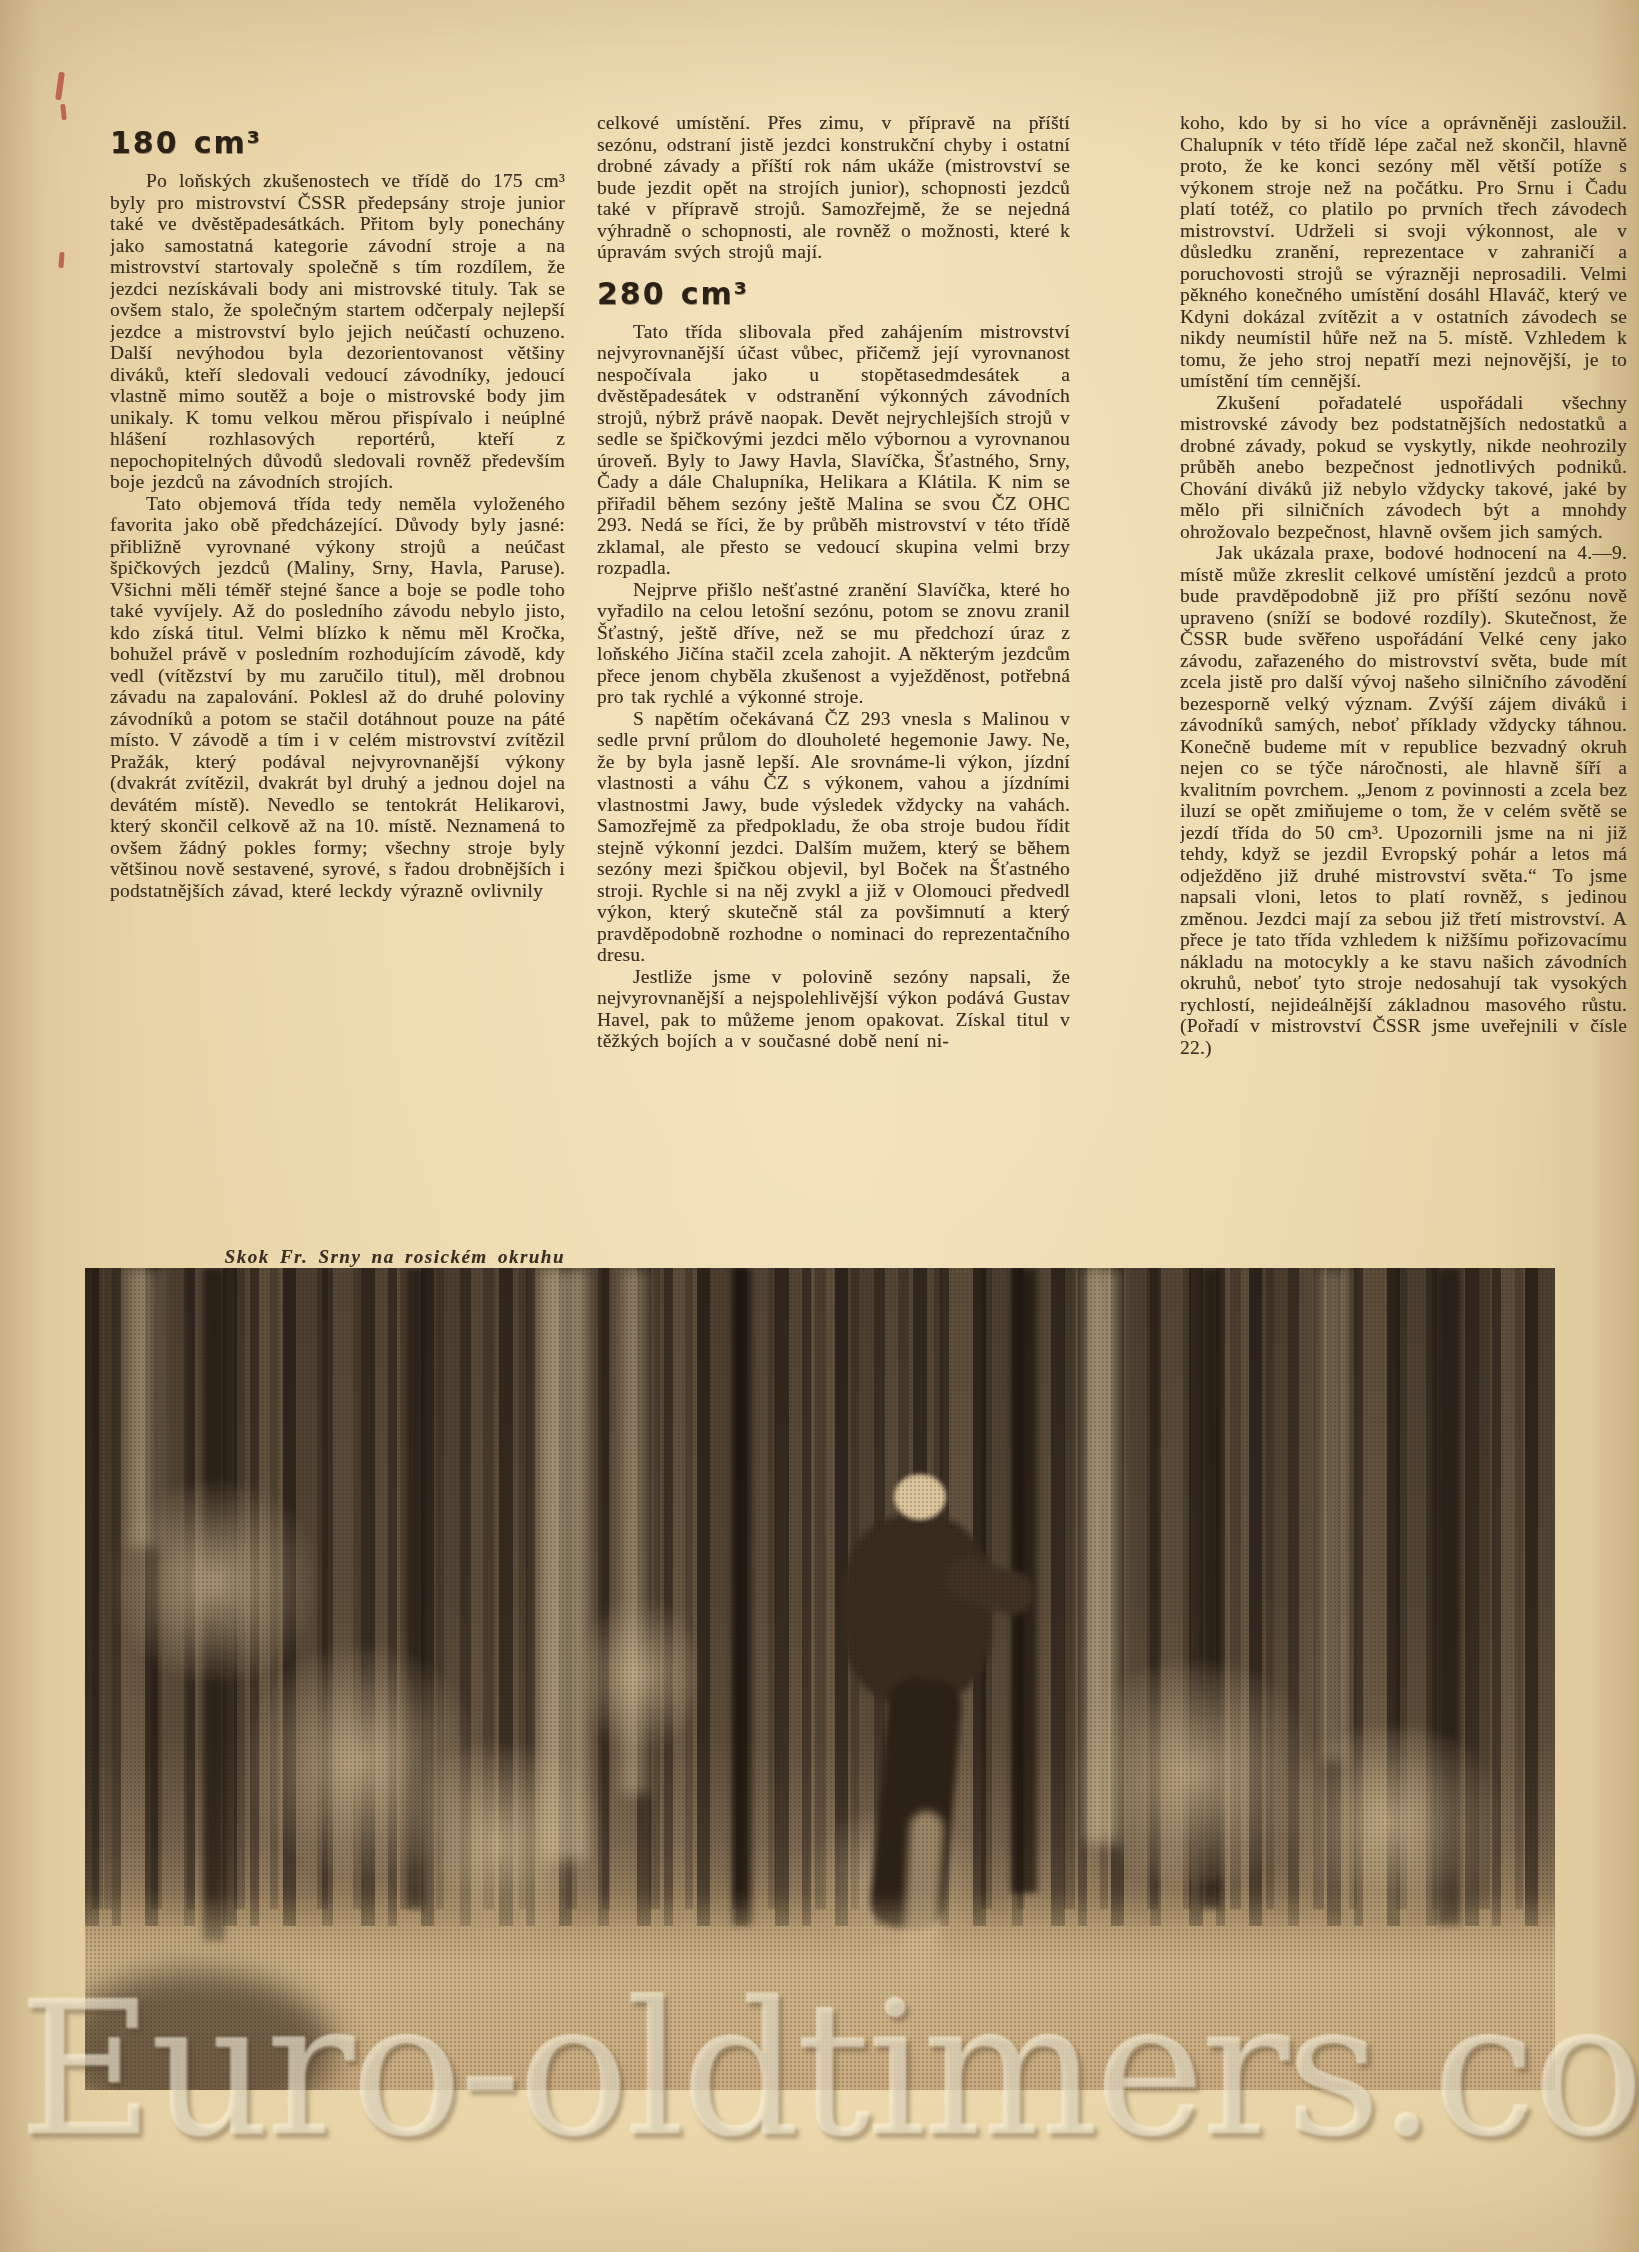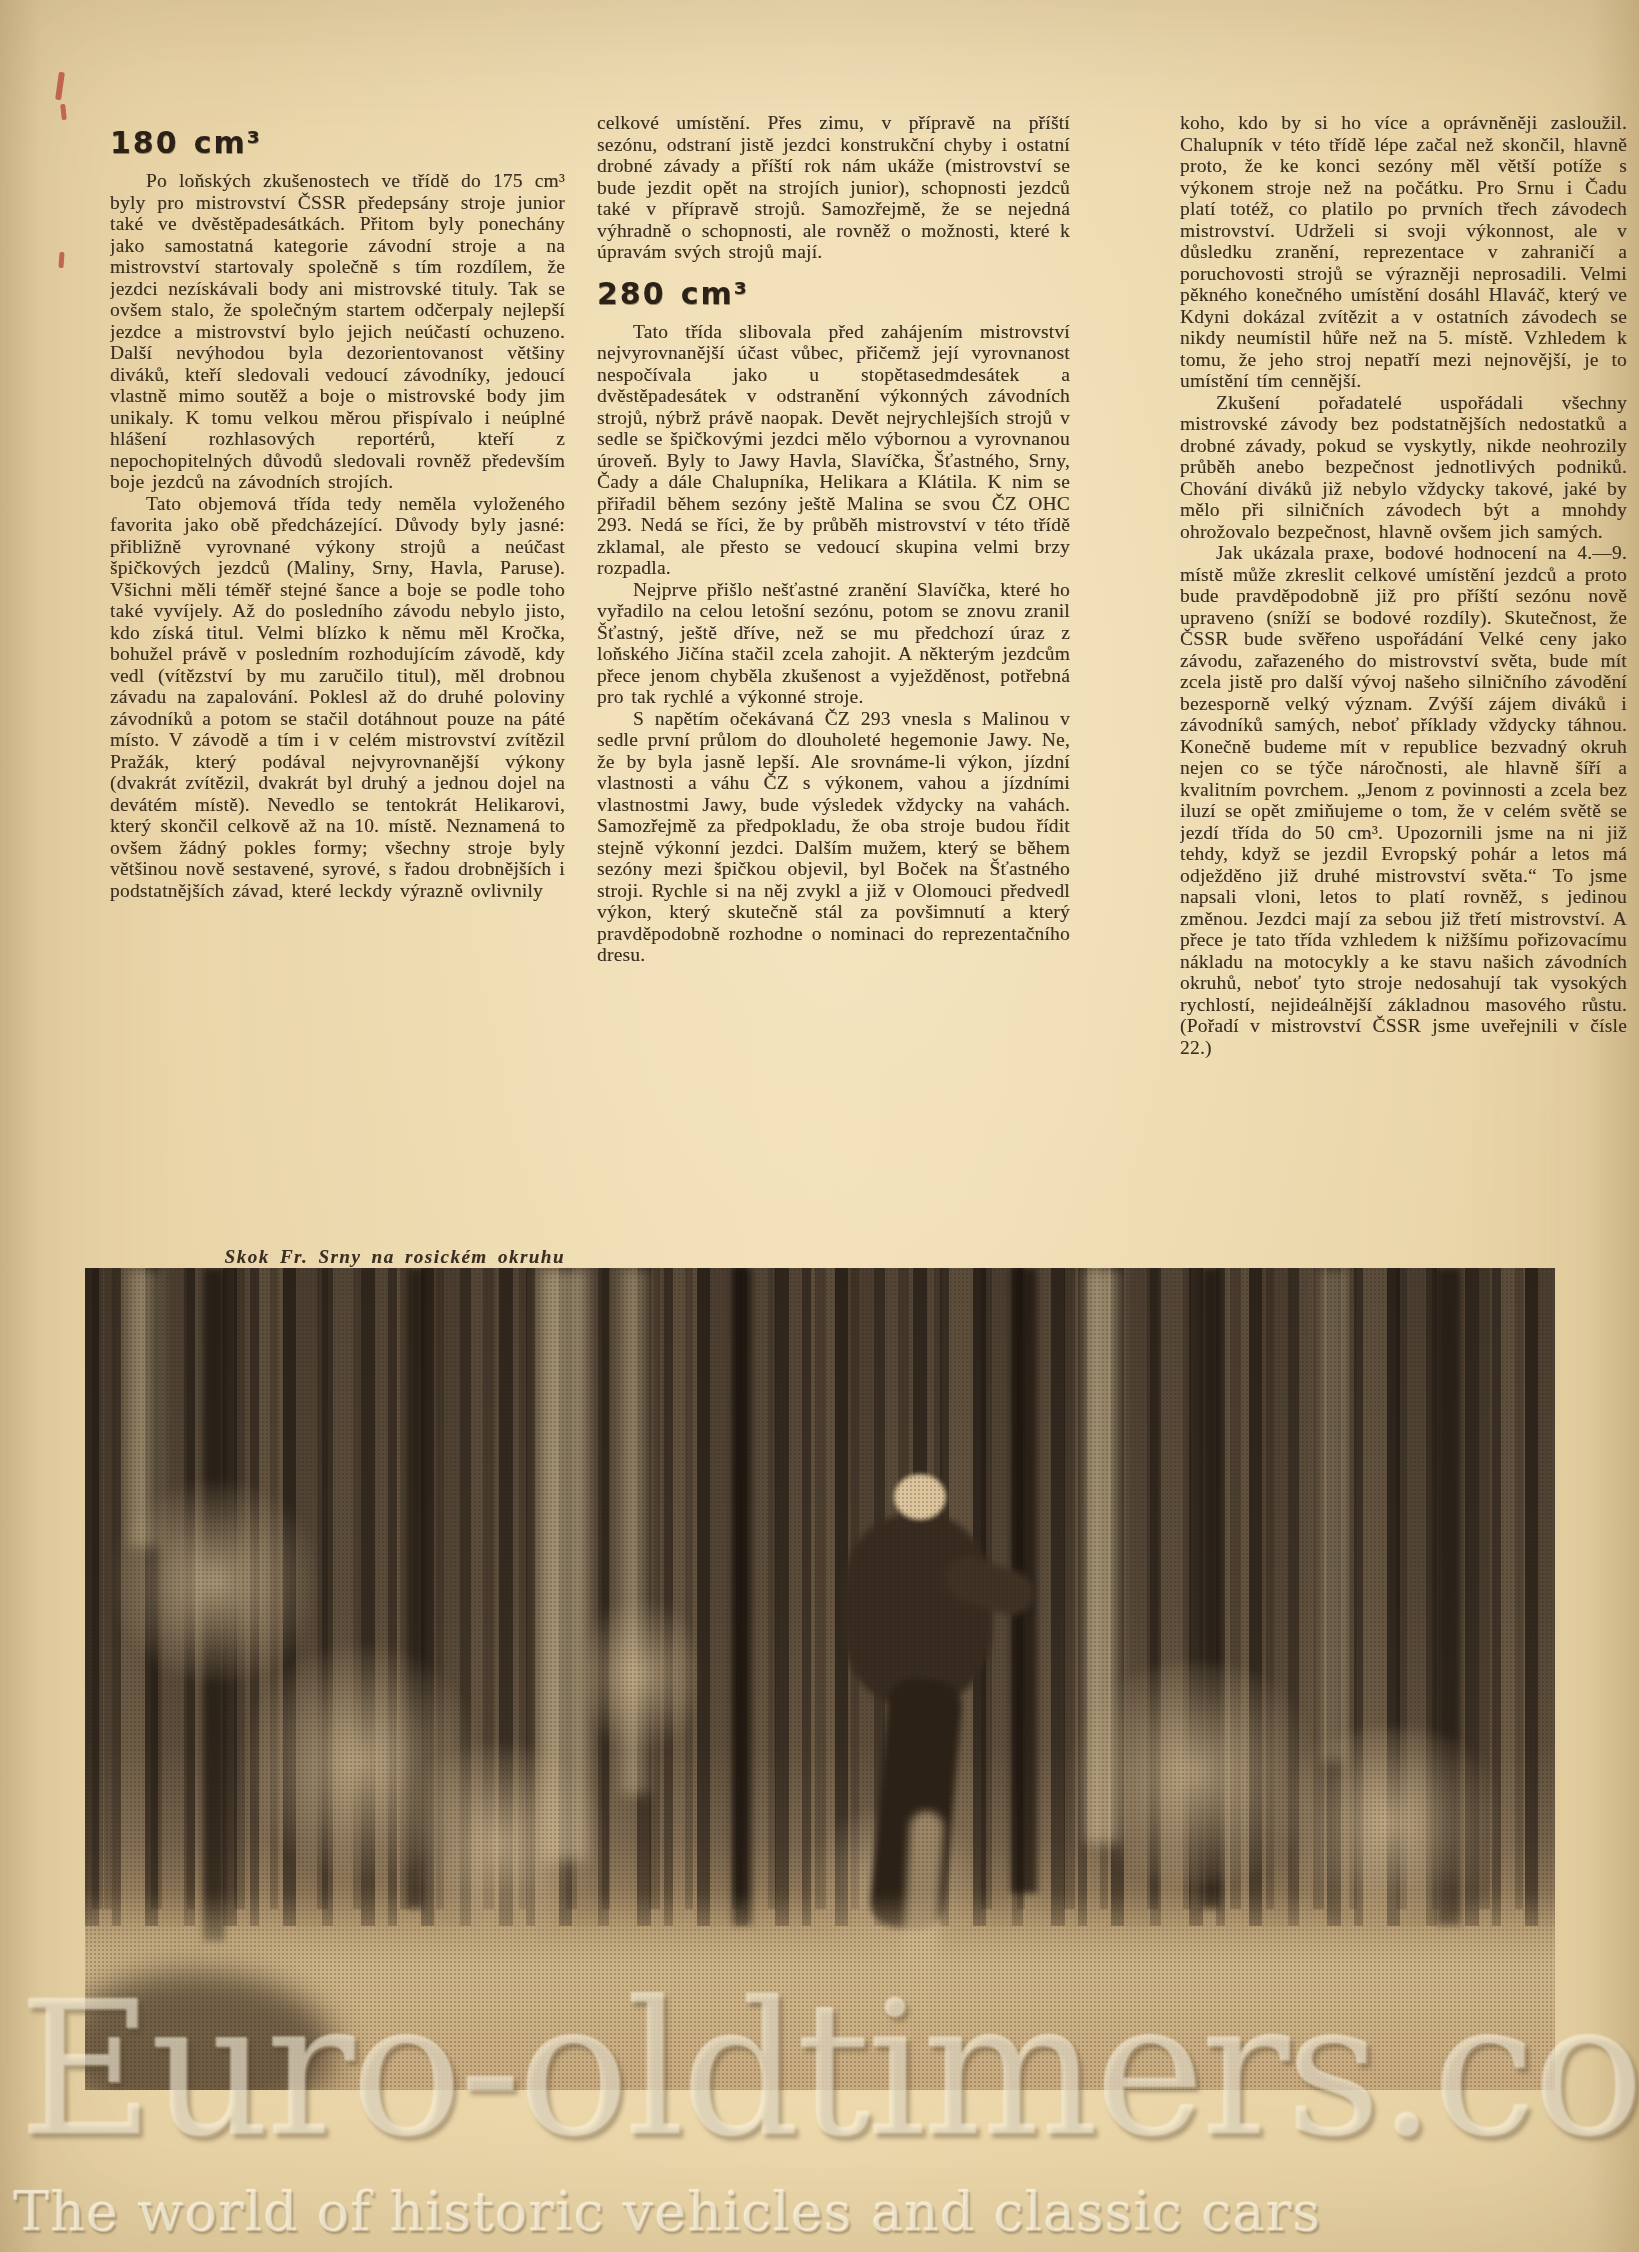--- a/index.html
+++ b/index.html
@@ -171,20 +171,21 @@
     <p class="ind">Po loňských zkušenostech ve třídě do 175 cm³ byly pro mistrovství ČSSR předepsány stroje junior také ve dvěstěpadesátkách. Přitom byly ponechány jako samostatná kategorie závodní stroje a na mistrovství startovaly společně s tím rozdílem, že jezdci nezískávali body ani mistrovské tituly. Tak se ovšem stalo, že společným startem odčerpaly nejlepší jezdce a mistrovství bylo jejich neúčastí ochuzeno. Další nevýhodou byla dezorientovanost většiny diváků, kteří sledovali vedoucí závodníky, jedoucí vlastně mimo soutěž a boje o mistrovské body jim unikaly. K tomu velkou měrou přispívalo i neúplné hlášení rozhlasových reportérů, kteří z nepochopitelných důvodů sledovali rovněž především boje jezdců na závodních strojích.</p>
     <p class="ind">Tato objemová třída tedy neměla vyloženého favorita jako obě předcházející. Důvody byly jasné: přibližně vyrovnané výkony strojů a neúčast špičkových jezdců (Maliny, Srny, Havla, Paruse). Všichni měli téměř stejné šance a boje se podle toho také vyvíjely. Až do posledního závodu nebylo jisto, kdo získá titul. Velmi blízko k němu měl Kročka, bohužel právě v posledním rozhodujícím závodě, kdy vedl (vítězství by mu zaručilo titul), měl drobnou závadu na zapalování. Poklesl až do druhé poloviny závodníků a potom se stačil dotáhnout pouze na páté místo. V závodě a tím i v celém mistrovství zvítězil Pražák, který podával nejvyrovnanější výkony (dvakrát zvítězil, dvakrát byl druhý a jednou dojel na devátém místě). Nevedlo se tentokrát Helikarovi, který skončil celkově až na 10. místě. Neznamená to ovšem žádný pokles formy; všechny stroje byly většinou nově sestavené, syrové, s řadou drobnějších i podstatnějších závad, které leckdy výrazně ovlivnily</p>
   </div>
 
   <div class="col col-middle">
     <p>celkové umístění. Přes zimu, v přípravě na příští sezónu, odstraní jistě jezdci konstrukční chyby i ostatní drobné závady a příští rok nám ukáže (mistrovství se bude jezdit opět na strojích junior), schopnosti jezdců také v přípravě strojů. Samozřejmě, že se nejedná výhradně o schopnosti, ale rovněž o možnosti, které k úpravám svých strojů mají.</p>
     <div class="cc-heading">280 cm³</div>
     <p class="ind">Tato třída slibovala před zahájením mistrovství nejvyrovnanější účast vůbec, přičemž její vyrovnanost nespočívala jako u stopětasedmdesátek a dvěstěpadesátek v odstranění výkonných závodních strojů, nýbrž právě naopak. Devět nejrychlejších strojů v sedle se špičkovými jezdci mělo výbornou a vyrovnanou úroveň. Byly to Jawy Havla, Slavíčka, Šťastného, Srny, Čady a dále Chalupníka, Helikara a Klátila. K nim se přiřadil během sezóny ještě Malina se svou ČZ OHC 293. Nedá se říci, že by průběh mistrovství v této třídě zklamal, ale přesto se vedoucí skupina velmi brzy rozpadla.</p>
     <p class="ind">Nejprve přišlo nešťastné zranění Slavíčka, které ho vyřadilo na celou letošní sezónu, potom se znovu zranil Šťastný, ještě dříve, než se mu předchozí úraz z loňského Jičína stačil zcela zahojit. A některým jezdcům přece jenom chyběla zkušenost a vyježděnost, potřebná pro tak rychlé a výkonné stroje.</p>
     <p class="ind">S napětím očekávaná ČZ 293 vnesla s Malinou v sedle první průlom do dlouholeté hegemonie Jawy. Ne, že by byla jasně lepší. Ale srovnáme-li výkon, jízdní vlastnosti a váhu ČZ s výkonem, vahou a jízdními vlastnostmi Jawy, bude výsledek vždycky na vahách. Samozřejmě za předpokladu, že oba stroje budou řídit stejně výkonní jezdci. Dalším mužem, který se během sezóny mezi špičkou objevil, byl Boček na Šťastného stroji. Rychle si na něj zvykl a již v Olomouci předvedl výkon, který skutečně stál za povšimnutí a který pravděpodobně rozhodne o nominaci do reprezentačního dresu.</p>
+    <p class="ind">Jestliže jsme v polovině sezóny napsali, že nejvyrovnanější a nejspolehlivější výkon podává Gustav Havel, pak to můžeme jenom opakovat. Získal titul v těžkých bojích a v současné době není ni-</p>
   </div>
 
   <div class="col col-right">
     <p>koho, kdo by si ho více a oprávněněji zasloužil. Chalupník v této třídě lépe začal než skončil, hlavně proto, že ke konci sezóny měl větší potíže s výkonem stroje než na počátku. Pro Srnu i Čadu platí totéž, co platilo po prvních třech závodech mistrovství. Udrželi si svoji výkonnost, ale v důsledku zranění, reprezentace v zahraničí a poruchovosti strojů se výrazněji neprosadili. Velmi pěkného konečného umístění dosáhl Hlaváč, který ve Kdyni dokázal zvítězit a v ostatních závodech se nikdy neumístil hůře než na 5. místě. Vzhledem k tomu, že jeho stroj nepatří mezi nejnovější, je to umístění tím cennější.</p>
     <p class="ind">Zkušení pořadatelé uspořádali všechny mistrovské závody bez podstatnějších nedostatků a drobné závady, pokud se vyskytly, nikde neohrozily průběh anebo bezpečnost jednotlivých podniků. Chování diváků již nebylo vždycky takové, jaké by mělo při silničních závodech být a mnohdy ohrožovalo bezpečnost, hlavně ovšem jich samých.</p>
     <p class="ind">Jak ukázala praxe, bodové hodnocení na 4.—9. místě může zkreslit celkové umístění jezdců a proto bude pravděpodobně již pro příští sezónu nově upraveno (sníží se bodové rozdíly). Skutečnost, že ČSSR bude svěřeno uspořádání Velké ceny jako závodu, zařazeného do mistrovství světa, bude mít zcela jistě pro další vývoj našeho silničního závodění bezesporně velký význam. Zvýší zájem diváků i závodníků samých, neboť příklady vždycky táhnou. Konečně budeme mít v republice bezvadný okruh nejen co se týče náročnosti, ale hlavně šíří a kvalitním povrchem. „Jenom z povinnosti a zcela bez iluzí se opět zmiňujeme o tom, že v celém světě se jezdí třída do 50 cm³. Upozornili jsme na ni již tehdy, když se jezdil Evropský pohár a letos má odježděno již druhé mistrovství světa.“ To jsme napsali vloni, letos to platí rovněž, s jedinou změnou. Jezdci mají za sebou již třetí mistrovství. A přece je tato třída vzhledem k nižšímu pořizovacímu nákladu na motocykly a ke stavu našich závodních okruhů, neboť tyto stroje nedosahují tak vysokých rychlostí, nejideálnější základnou masového růstu. (Pořadí v mistrovství ČSSR jsme uveřejnili v čísle 22.)</p>
   </div>
 
   <div class="caption">Skok Fr. Srny na rosickém okruhu</div>
   <div class="signature">Jan S m i d</div>
@@ -215,21 +216,20 @@
     <div class="ph-layer rider-arm"></div>
     <div class="ph-layer rider-helmet"></div>
     <div class="ph-layer bike"></div>
     <div class="ph-layer wheel"></div>
     <div class="ph-layer ph-ground"></div>
     <div class="ph-layer ph-corner"></div>
     <div class="ph-layer ph-dots"></div>
   </div>
 
   <div class="wm-main">Euro-oldtimers.com</div>
-  <div class="wm-sub">The world of historic vehicles and classic cars</div>
 
   <div class="footer">
     
     
     
   </div>
 
 </div>
 
 </body></html>

